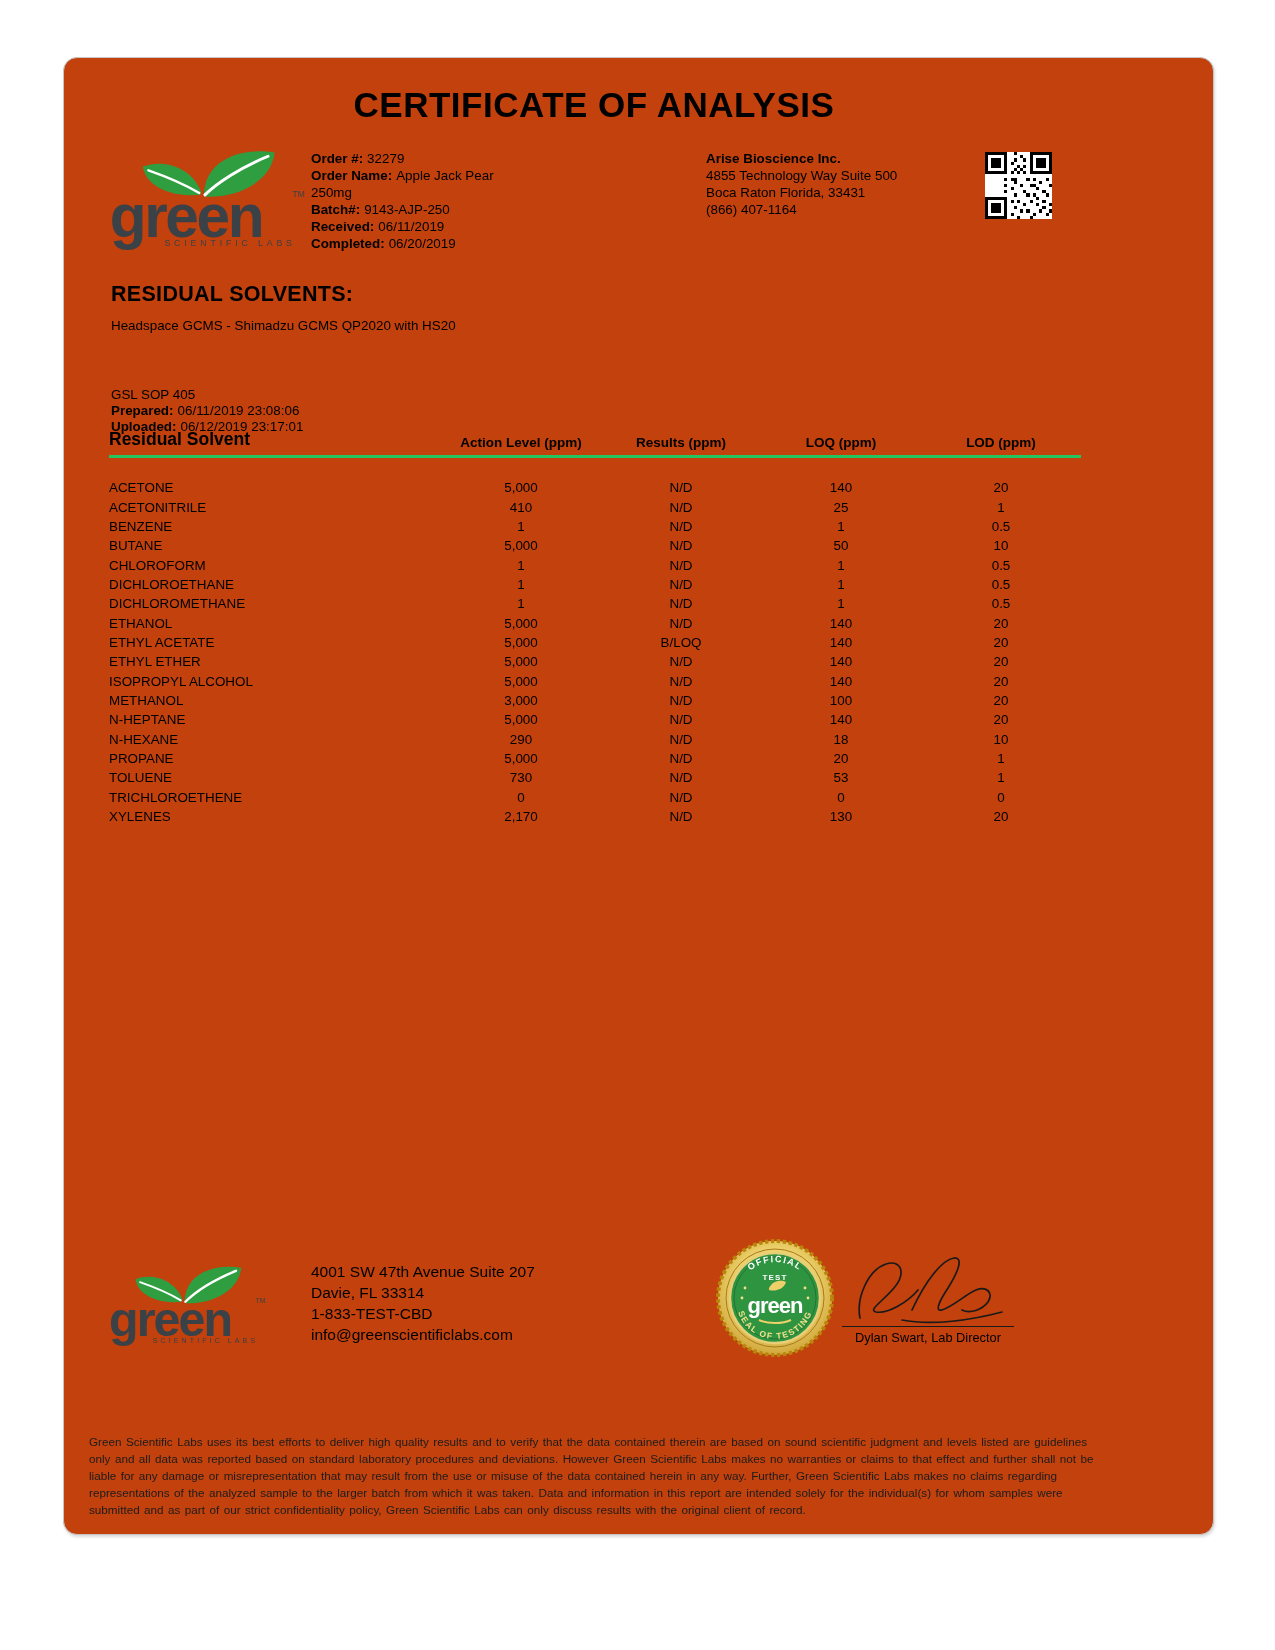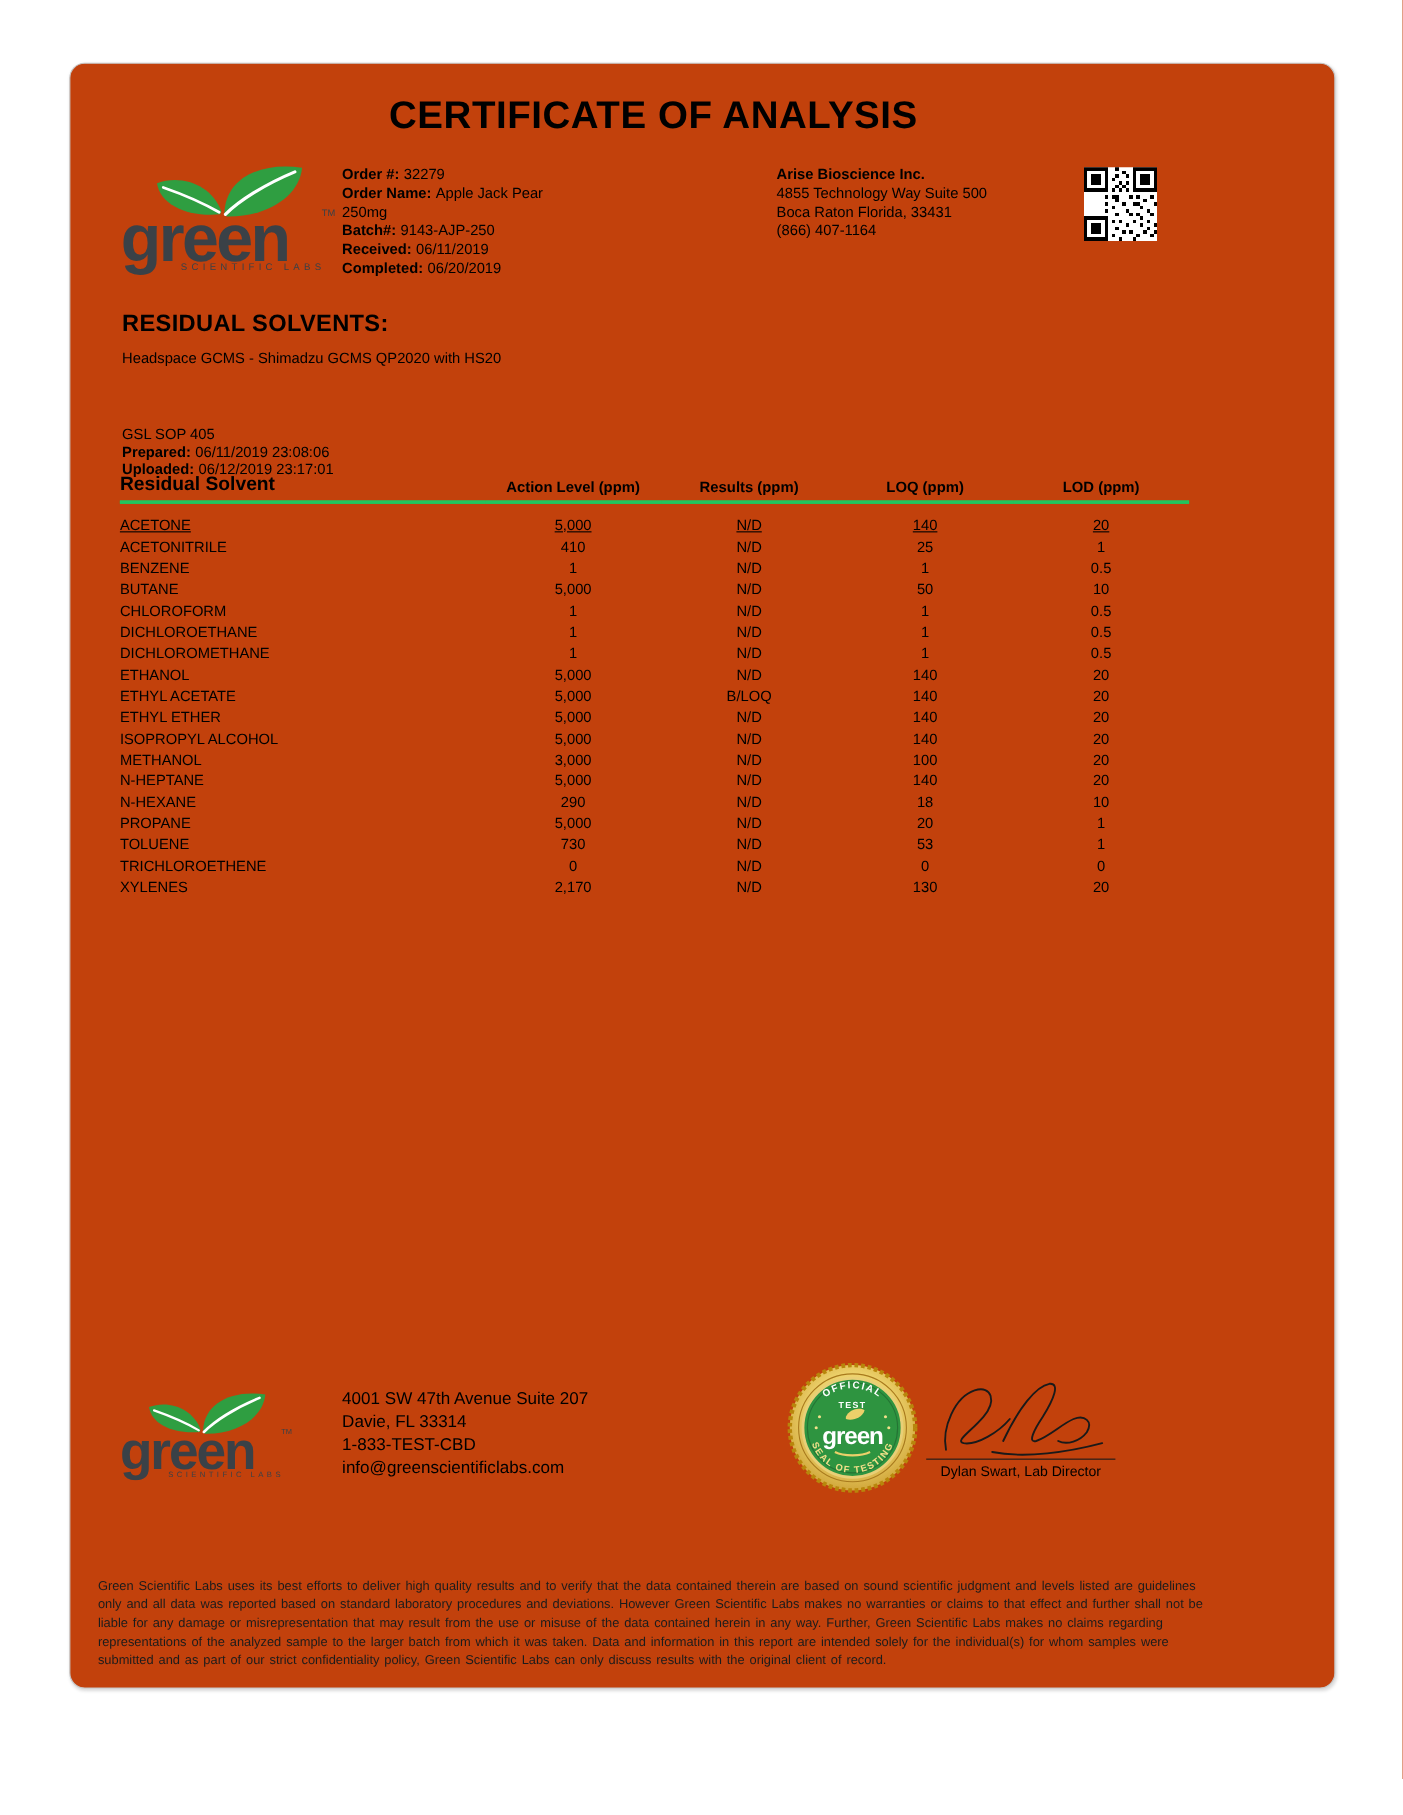--- a/index.html
+++ b/index.html
@@ -28,21 +28,21 @@
   .method-line{position:absolute;left:47px;top:260px;font-size:13.4px;}
   .sop-block{position:absolute;left:47px;top:308px;font-size:13.4px;line-height:16.2px;margin-top:21px;}
   
   .solvent-table{position:absolute;left:45px;top:371px;width:972px;border-collapse:collapse;}
   .solvent-table th{vertical-align:bottom;padding:0 0 5px 0;border-bottom:3px solid #22c55e;}
   th.col-name{font-size:17.5px;font-weight:bold;text-align:left;}
   th.col-num{font-size:13.5px;font-weight:bold;text-align:center;}
   .solvent-table td{font-size:13.4px;height:19.35px;padding:0;}
   td.cell-name{text-align:left;}
   td.cell-num{text-align:center;}
-  .solvent-table tbody tr:first-child td{padding-top:10px;text-decoration:underline;}
+  .solvent-table tbody tr:first-child td{padding-top:20px;}
   
   .logo-footer{position:absolute;left:42px;top:1203px;width:170px;}
   .footer-address{position:absolute;left:247px;top:1203px;font-size:15.5px;line-height:21px;}
   .seal{position:absolute;left:649px;top:1178px;width:124px;height:124px;}
   .signature{position:absolute;left:778px;top:1192px;width:172px;text-align:center;}
   .signature .sig-svg{display:block;width:172px;height:82px;}
   .sig-line{border-top:1.6px solid #1a1a1a;margin-top:-6px;}
   .sig-name{font-size:12.8px;margin-top:3px;}
   .disclaimer{
     position:absolute;left:25px;top:1376px;width:1022px;

